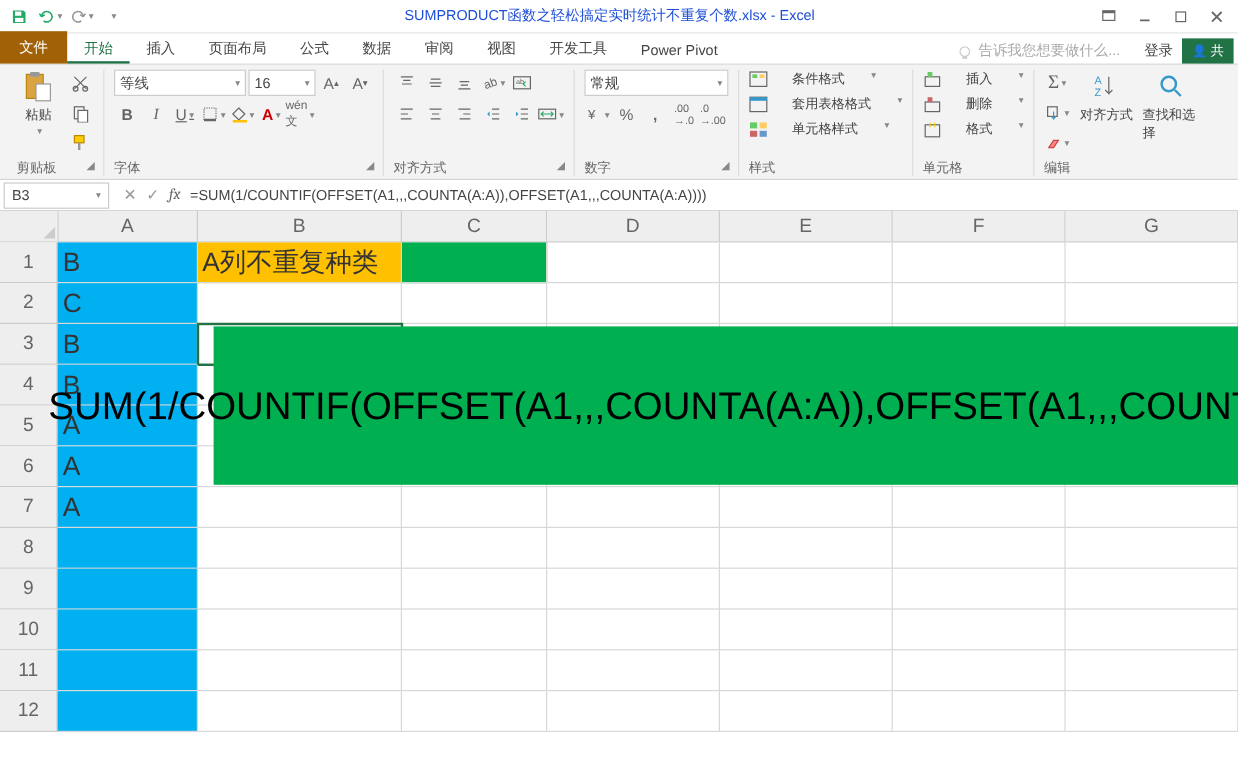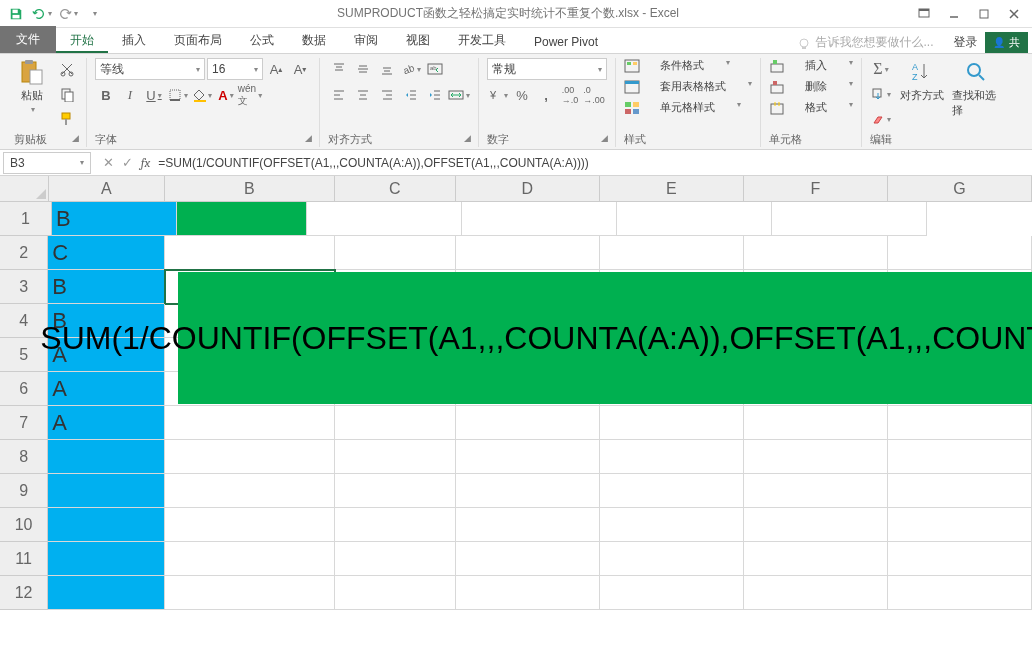--- a/index.html
+++ b/index.html
@@ -1,25 +1,25 @@
 <!DOCTYPE html>
 <html><head>
 <meta charset="utf-8">
 <style>
 *{margin:0;padding:0;box-sizing:border-box;font-family:"Microsoft YaHei","Segoe UI",sans-serif}
 body{background:#fff;width:1032px;height:646px;overflow:hidden;font-size:12px;color:#444}
 .titlebar{height:28px;background:#fff;display:flex;align-items:center;padding:0 4px;border-bottom:1px solid #e0e0e0}
 .qat{display:flex;align-items:center;gap:2px}
 .qat-btn{width:24px;height:24px;display:flex;align-items:center;justify-content:center;color:#666}
-.title-text{flex:1;text-align:center;color:#737373;font-size:12px}
+.title-text{flex:1;text-align:center;color:#1d4ed8;font-size:12px}
 .win-controls{display:flex;gap:2px}
 .win-btn{width:28px;height:24px;display:flex;align-items:center;justify-content:center;color:#666}
 .tabs{height:26px;background:#fff;display:flex;align-items:flex-end;border-bottom:1px solid #d4d4d4}
 .tab{padding:4px 14px;font-size:12px;color:#444;cursor:pointer}
-.tab.file{background:#737373;color:#fff;padding:5px 16px}
+.tab.file{background:#a16207;color:#fff;padding:5px 16px}
 .tab.active{color:#217346;border-bottom:2px solid #217346;padding-bottom:2px}
 .tabs-right{margin-left:auto;display:flex;align-items:center;padding-right:4px}
 .tell-me{color:#aaa;font-size:12px;display:flex;align-items:flex-end;gap:4px}
 .login{color:#444;margin-left:20px;margin-right:8px}
 .share-btn{background:#217346;color:#fff;padding:3px 8px;font-size:11px}
 .ribbon{height:96px;background:#f3f3f3;border-bottom:1px solid #d4d4d4;display:flex;padding:4px 6px 2px}
 .ribbon-group{display:flex;flex-direction:column;border-right:1px solid #ddd;padding:0 8px;position:relative}
 .ribbon-group:last-child{border-right:none}
 .group-content{flex:1;display:flex;gap:6px;align-items:flex-start}
 .group-label{text-align:left;font-size:11px;color:#666;padding-top:2px}
@@ -476,20 +476,21 @@
     <div class="col-h cC">C</div>
     <div class="col-h cD">D</div>
     <div class="col-h cE">E</div>
     <div class="col-h cF">F</div>
     <div class="col-h cG">G</div>
   </div>
 
   <div class="row">
       <div class="row-h">1</div>
       <div class="cell cA">B</div>
+      <div class="cell cB yellow">A列不重复种类</div>
       <div class="cell cC green"></div>
       <div class="cell cD"></div>
       <div class="cell cE"></div>
       <div class="cell cF"></div>
       <div class="cell cG"></div>
     </div>
   <div class="row">
       <div class="row-h">2</div>
       <div class="cell cA">C</div>
       <div class="cell cB"></div>

